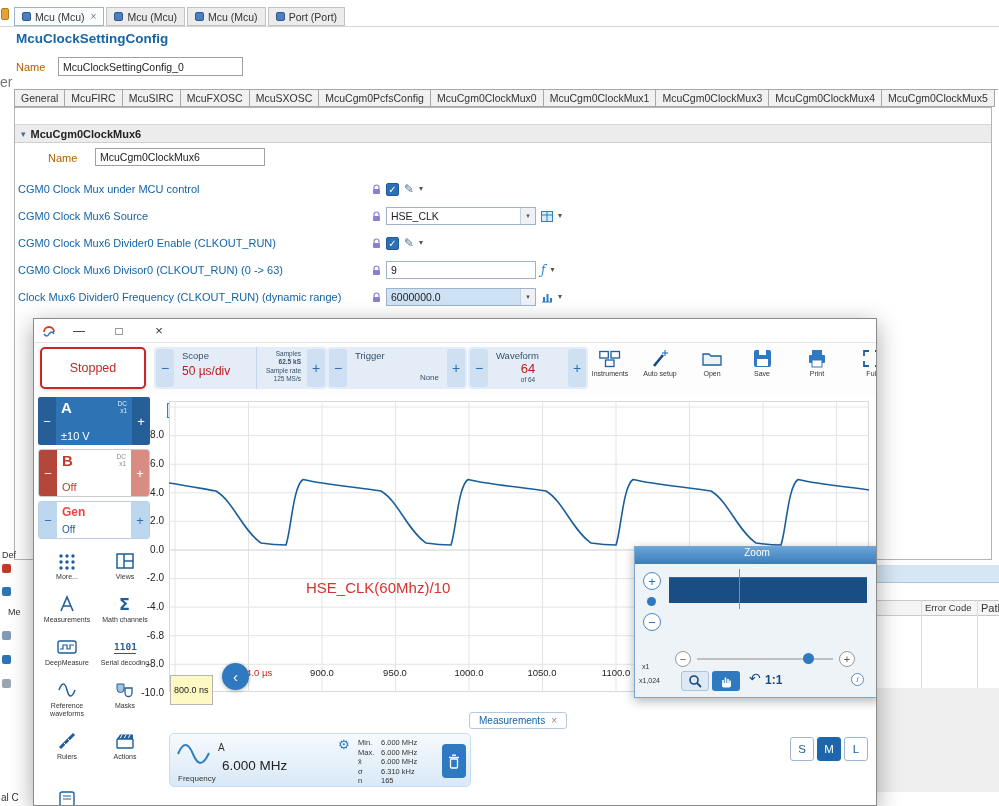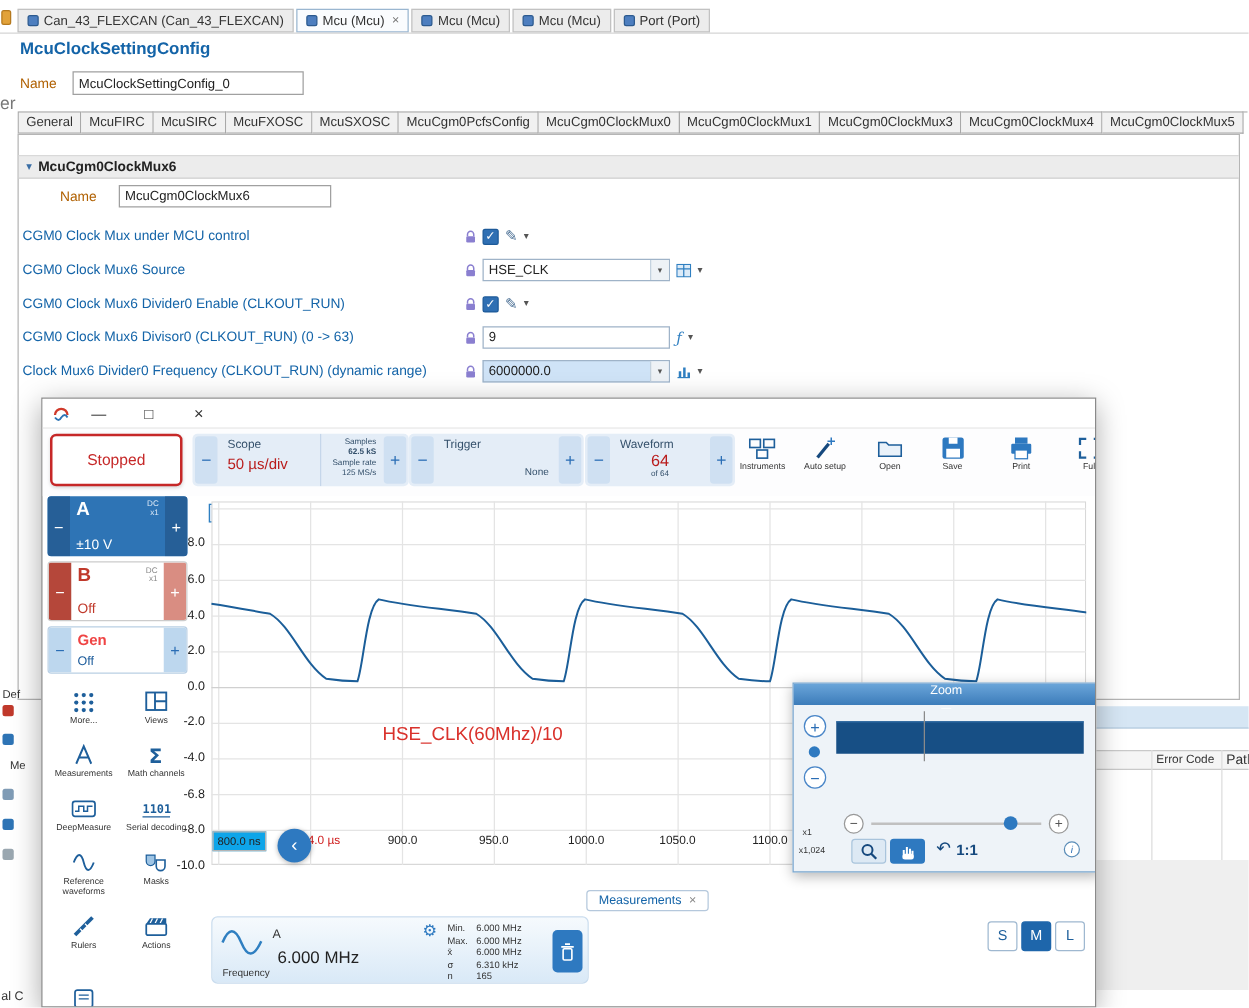--- a/index.html
+++ b/index.html
@@ -97,24 +97,20 @@
 </style>
 </head>
 <body>
 
 <div>
 
   <div class="abs sideicon" style="left:1px;top:8px;width:8px;height:12px;background:#e2a23a;border:1px solid #b5791e;"></div>
   <div class="abs" style="left:0px;top:74px;font-size:14px;color:#777;">er</div>
 
   <div class="abs etabbar" style="left:14px;top:7px;height:19px;">
-    <div class="etab">
-      <span class="ticon"></span>
-      <span>Can_43_FLEXCAN (Can_43_FLEXCAN)</span>
-    </div>
     <div class="etab act">
       <span class="ticon"></span>
       <span>Mcu (Mcu)</span>
       <span class="xx">×</span>
     </div>
     <div class="etab">
       <span class="ticon"></span>
       <span>Mcu (Mcu)</span>
     </div>
     <div class="etab">
@@ -505,21 +501,21 @@
       <line x1="0" y1="177.6" x2="700" y2="177.6"></line>
         <line x1="0" y1="206.1" x2="700" y2="206.1"></line>
       <line x1="0" y1="234.7" x2="700" y2="234.7"></line>
         <line x1="0" y1="263.3" x2="700" y2="263.3"></line>
     </g>
     <path fill="none" stroke="#1b5e99" stroke-width="1.6" d="M0,82 C20,85 35,88 47,90 C64,100 74,130 92,142 C102,143.5 110,144 117,144 C122,130 124,85 134,78.5 C157,84 187,86 212,90 C229,100 239,130 257,142 C267,143.5 275,144 282,144 C287,130 289,85 299,78.5 C322,84 352,86 377,90 C394,100 404,130 422,142 C432,143.5 440,144 447,144 C452,130 454,85 464,78.5 C487,84 517,86 542,90 C559,100 569,130 587,142 C597,143.5 605,144 612,144 C617,130 619,85 629,78.5 C652,84 682,86 707,90 C724,100 734,130 752,142 C762,143.5 770,144 777,144 C782,130 784,85 794,78.5 C817,84 847,86 868,89"></path>
   </svg>
 
   <div class="abs" style="left:272px;top:260px;font-size:15px;color:#d9312b;">HSE_CLK(60Mhz)/10</div>
 
-  <div class="abs" style="left:136px;top:346px;height:16px;padding:0 3px;border:1px solid #b5b5b5;background:#0ea5e9;font-size:9px;display:flex;align-items:center;">800.0 ns</div>
+  <div class="abs" style="left:136px;top:356px;height:30px;padding:0 3px;border:1px solid #b5b5b5;background:#fef9c3;font-size:9px;display:flex;align-items:center;">800.0 ns</div>
   <div class="abs" style="left:196px;top:348px;font-size:9.5px;color:#d02020;">+154.0 µs</div>
   <div class="abs xlab" style="left:266px;top:348px;">900.0</div>
   <div class="abs xlab" style="left:339px;top:348px;">950.0</div>
   <div class="abs xlab" style="left:413px;top:348px;">1000.0</div>
   <div class="abs xlab" style="left:486px;top:348px;">1050.0</div>
   <div class="abs xlab" style="left:560px;top:348px;">1100.0</div>
 
   <div class="abs" style="left:188px;top:344px;width:27px;height:27px;border-radius:50%;background:#2e79c0;color:#fff;font-size:15px;display:flex;align-items:center;justify-content:center;box-shadow:0 1px 4px rgba(0,0,0,.3);">‹</div>
 
   <div class="abs zoomwin" style="left:600px;top:227px;width:246px;height:152px;">

